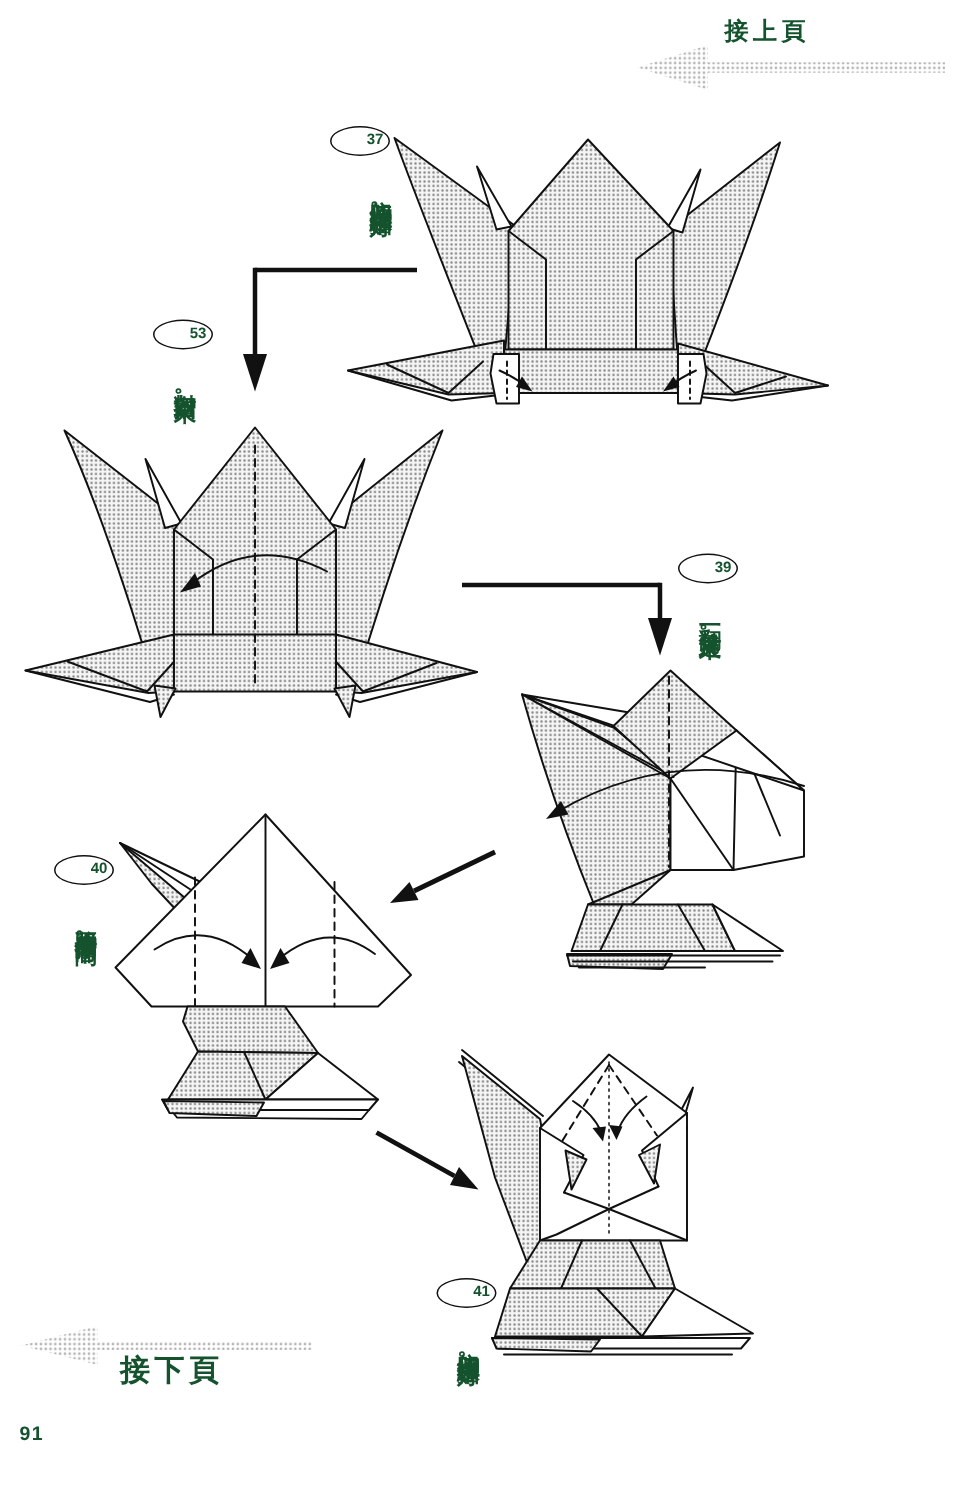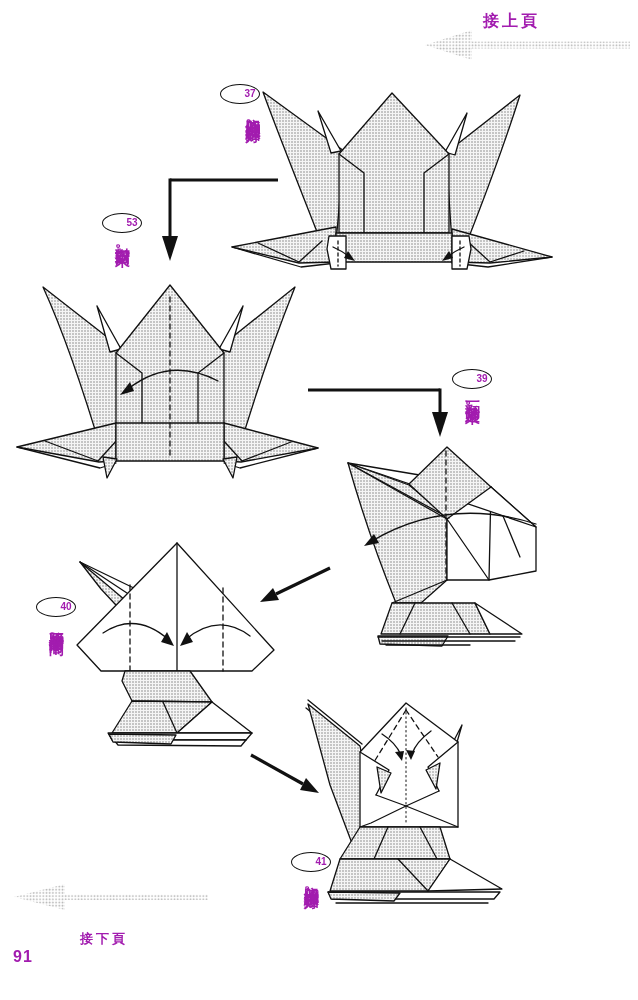--- a/index.html
+++ b/index.html
@@ -1,36 +1,36 @@
 <!DOCTYPE html>
 <html><head>
 <meta charset="utf-8">
 <style>
   html,body{margin:0;padding:0;background:#e8e8e8;}
   .page{
     position:relative;width:638px;height:1000px;margin:0 auto;
     background:#ffffff;overflow:hidden;
-    font-family:"Liberation Sans","DejaVu Sans",sans-serif;color:#a21caf;
+    font-family:"Liberation Sans","DejaVu Sans",sans-serif;color:#14532d;
   }
   .abs{position:absolute;}
   
   .step{display:flex;flex-direction:column;}
   .step-badge{
     width:18px;height:18px;border:1.6px solid #111;border-radius:50%;
     display:flex;align-items:center;justify-content:center;
     font-size:10px;font-weight:bold;letter-spacing:0;line-height:1;
-    background:#fff;margin-bottom:3px;flex:0 0 auto;padding-left:20px;
+    background:#fff;margin-bottom:18px;flex:0 0 auto;padding-left:20px;
   }
   .vtext{
     writing-mode:vertical-rl;text-orientation:upright;
     font-size:15px;font-weight:600;letter-spacing:1.5px;line-height:1.25;
     white-space:normal;
   }
   .hlabel{font-size:16px;font-weight:600;letter-spacing:3px;}
-  .pagenum{font-size:16px;font-weight:bold;letter-spacing:1px;}
+  .pagenum{font-size:13px;font-weight:bold;letter-spacing:1px;}
   
   svg{display:block;overflow:visible;}
   .lw path, .lw line, .lw polyline{stroke:#111;stroke-width:1.3;stroke-linejoin:round;stroke-linecap:round;fill:none;}
   .lw .sh{fill:url(#ht) #d9d9d9;}
   .lw .wh{fill:#ffffff;}
   .lw .dash{stroke-dasharray:5 4;}
   .lw .dash2{stroke-dasharray:3 3;}
   .lw .dot{stroke-dasharray:1.5 3;stroke-width:1;}
   .lw .head{fill:#111;stroke:none;}
   .conn line{stroke:#111;stroke-linecap:butt;}
@@ -153,21 +153,21 @@
     <path class="dash" stroke-width="1.6" d="M446,451 L446,578"></path>
     <path d="M536,524 Q448,496 372,541"></path>
     <polygon class="head" points="364,546 379,543 374,534"></polygon>
   </svg>
 
   <svg class="abs conn" style="left:250px;top:558px" width="88" height="52" viewBox="0 0 88 52">
     <line x1="80" y1="10" x2="26" y2="36" stroke-width="3.2"></line>
     <polygon class="head" points="10,44 23,30 29,42"></polygon>
   </svg>
 
-  <div class="abs step" style="left:41px;top:597px;width:30px;align-items:center;">
+  <div class="abs step" style="left:41px;top:570px;width:30px;align-items:center;">
     <span class="step-badge">40</span>
     <span class="vtext" style="height:140px">將兩側摺向中間。</span>
   </div>
 
   <svg class="abs lw" style="left:72px;top:538px" width="212" height="212" viewBox="72 538 212 212">
     <path class="sh" d="M80,562 L132,606 L128,618 L101,589 Z"></path>
     <path d="M80,562 L140,591"></path>
     <path d="M80,562 L136,599"></path>
     <path class="wh" d="M177,543 L274,650 L252,671 L101,671 L77,645 Z"></path>
     <path d="M177,543 L177,671"></path>
@@ -223,17 +223,17 @@
     <path class="wh" d="M450,859 L502,889 L428,891 Z"></path>
     <path d="M398,859 L428,891"></path>
     <path class="wh" d="M328,892 L500,892 L494,899 L332,899 Z"></path>
     <path class="sh" d="M328,892 L400,893 L394,901 L331,899 Z"></path>
     <path d="M336,903 L488,903"></path>
   </svg>
 
   <svg class="abs" style="left:10px;top:882px" width="200" height="30" viewBox="0 0 200 30">
     <polygon points="4,15 55,2 55,12 198,12 198,18 55,18 55,28" fill="url(#htg) #c9c9c9"></polygon>
   </svg>
-  <div class="abs hlabel" style="left:80px;top:930px;font-size:13px">接下頁</div>
+  <div class="abs hlabel" style="left:80px;top:900px;font-size:20px">接下頁</div>
 
   <div class="abs pagenum" style="left:13px;top:948px">91</div>
 
 </div>
 
 </body></html>

